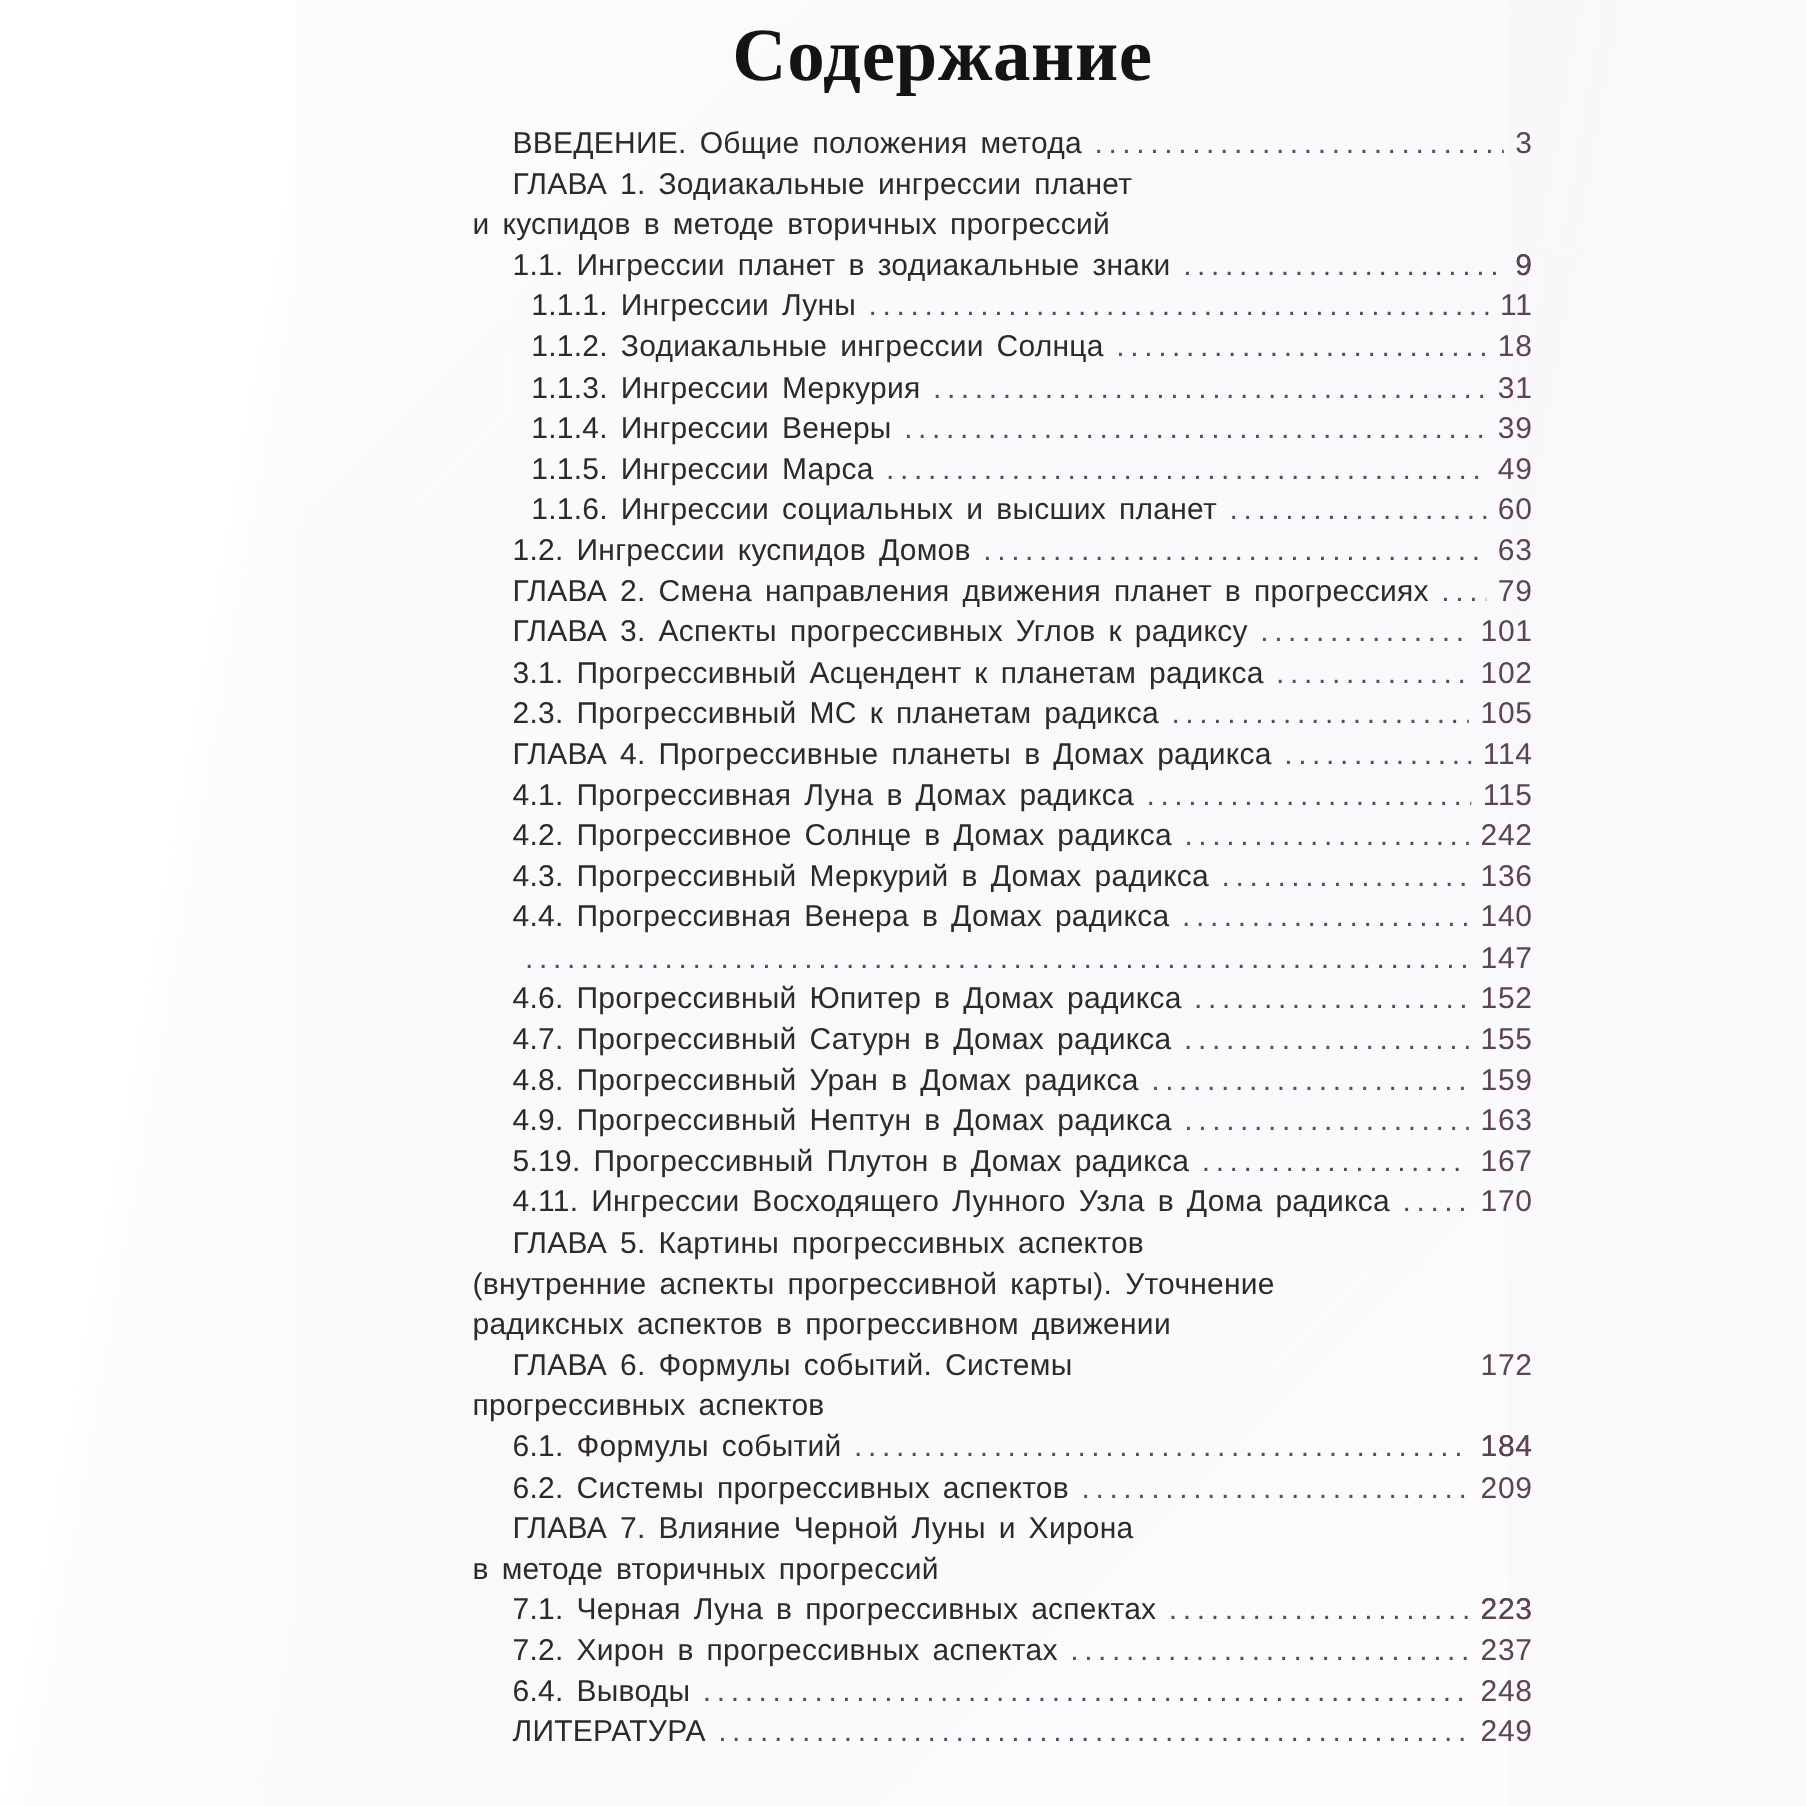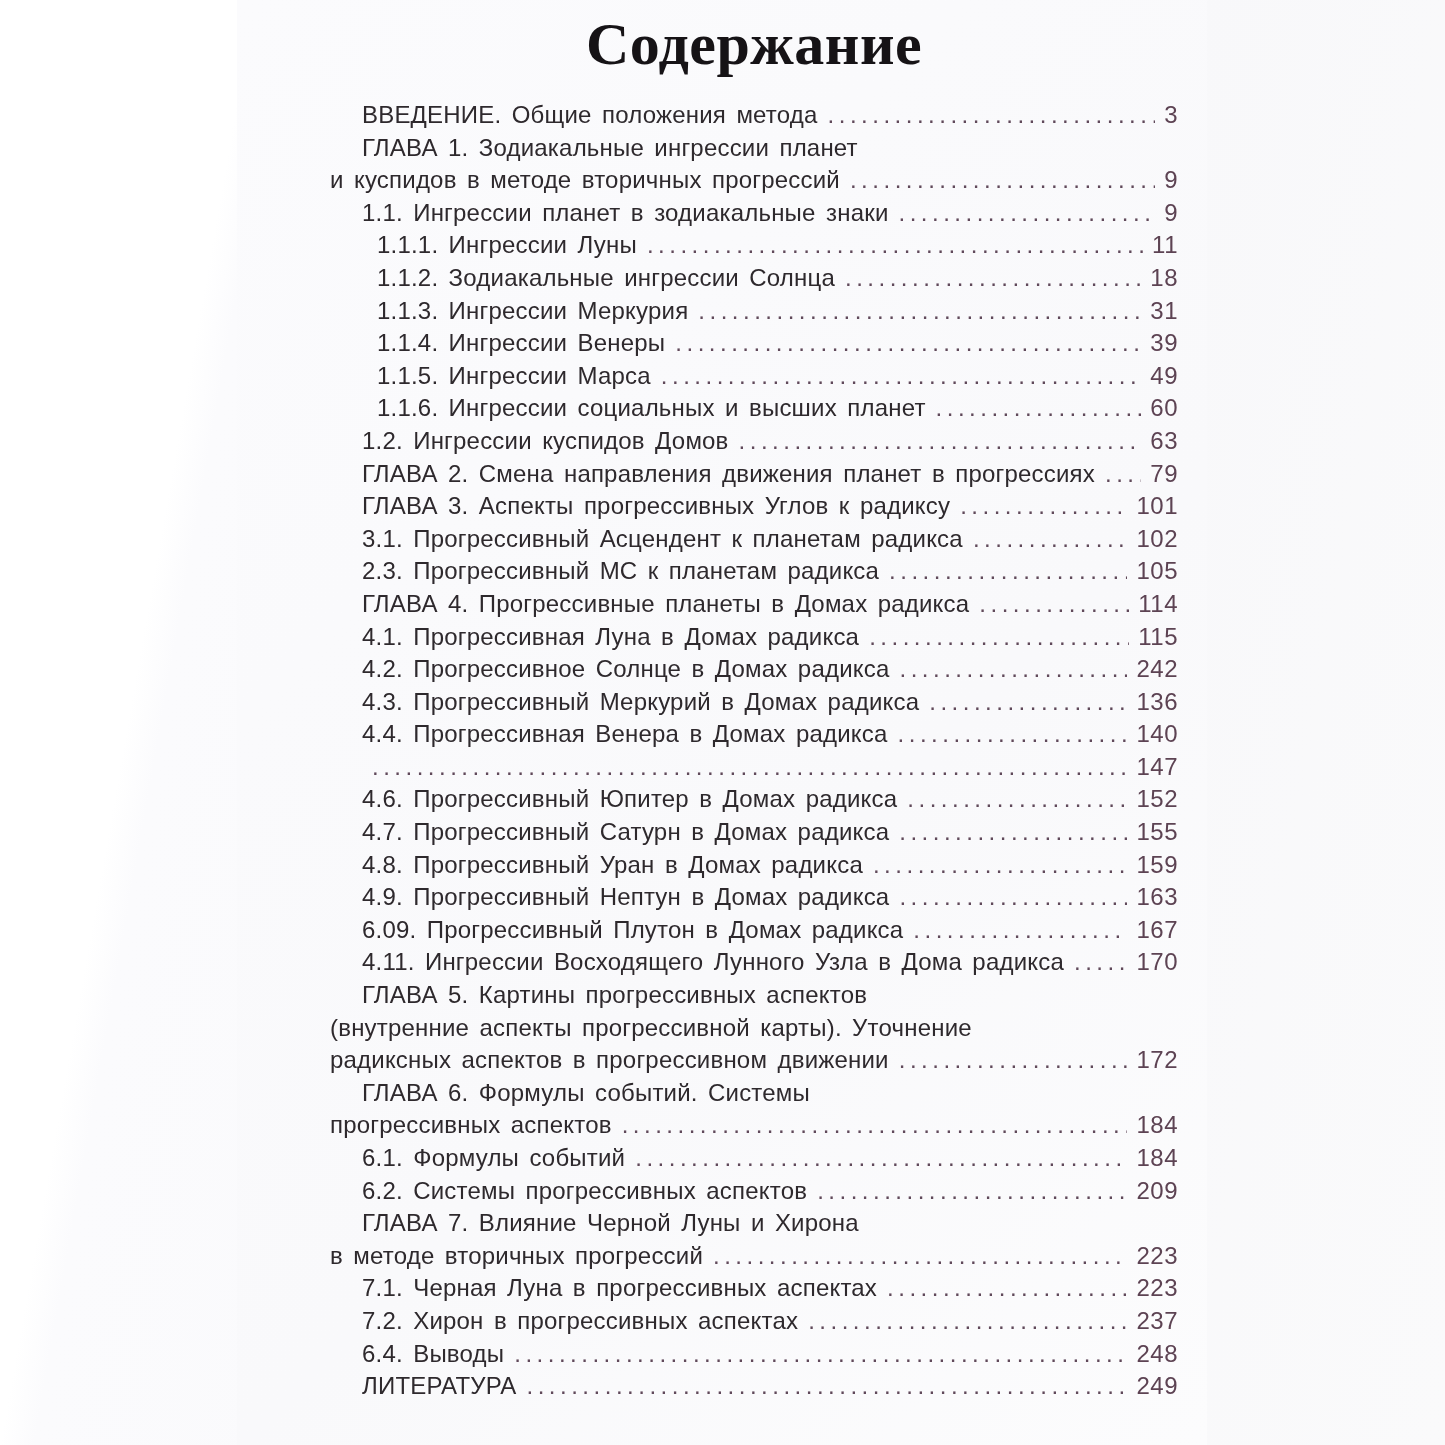--- a/index.html
+++ b/index.html
@@ -26,32 +26,32 @@
   .page-title{
     margin:0 0 23px 0;
     font-family:"Liberation Serif","DejaVu Serif",serif;
     font-weight:bold;
     font-size:60px;
     line-height:64px;
     text-align:center;
     color:var(--title-color);
     letter-spacing:0.5px;
   }
-  .toc{ width:100%; }
+  .toc{ width:100%;margin-left:48px; }
   .row{
     display:flex;
     height:32.6px;
     font-size:24px;
     line-height:32.6px;
     color:var(--text-color);
     letter-spacing:0.2px;
     word-spacing:3.5px;
   }
   .row .entry-text{ white-space:nowrap; flex:0 0 auto; }
-  .row.lvl0{ padding-left:0; }
+  .row.lvl0{ padding-left:0;flex-direction:column; }
   .row.lvl1{ padding-left:32px; }
   .row.lvl2{ padding-left:47px;align-items:flex-end; }
   .leader{
     flex:1 1 auto;
     min-width:0;
     overflow:hidden;
     white-space:nowrap;
     margin:0 9px 0 10px;
     color:var(--dot-color);
     letter-spacing:4.5px;
@@ -192,21 +192,21 @@
         <span class="entry-text">4.8. Прогрессивный Уран в Домах радикса</span>
         <span class="leader">......................................................................................................................................................</span>
         <span class="pagenum">159</span>
       </div>
       <div class="row lvl1">
         <span class="entry-text">4.9. Прогрессивный Нептун в Домах радикса</span>
         <span class="leader">......................................................................................................................................................</span>
         <span class="pagenum">163</span>
       </div>
       <div class="row lvl1">
-        <span class="entry-text">6.09. Прогрессивный Плутон в Домах радикса</span>
+        <span class="entry-text">5.19. Прогрессивный Плутон в Домах радикса</span>
         <span class="leader">......................................................................................................................................................</span>
         <span class="pagenum">167</span>
       </div>
       <div class="row lvl1">
         <span class="entry-text">4.11. Ингрессии Восходящего Лунного Узла в Дома радикса</span>
         <span class="leader">......................................................................................................................................................</span>
         <span class="pagenum">170</span>
       </div>
       <div class="row lvl1">
         <span class="entry-text">ГЛАВА 5. Картины прогрессивных аспектов</span>

